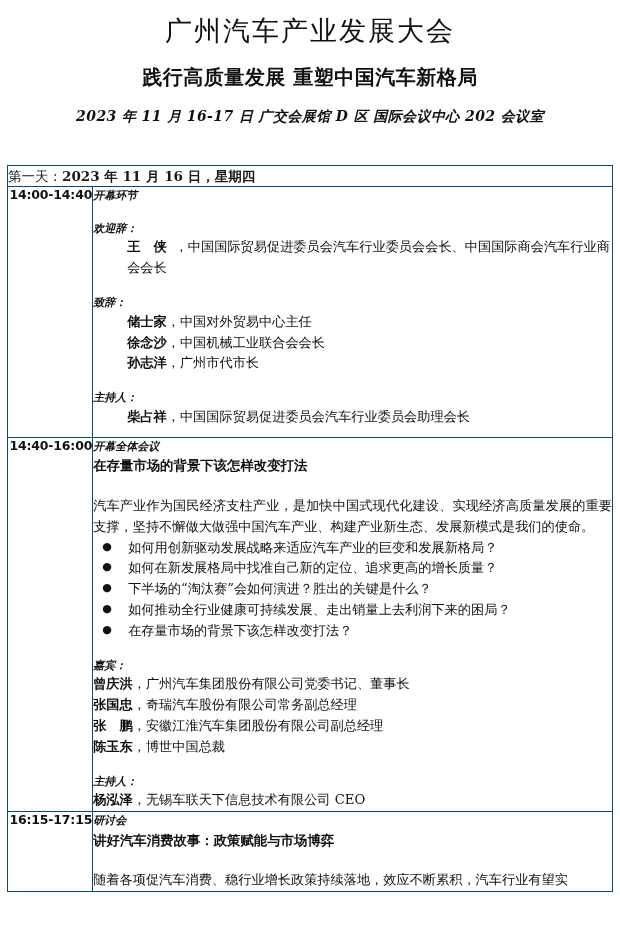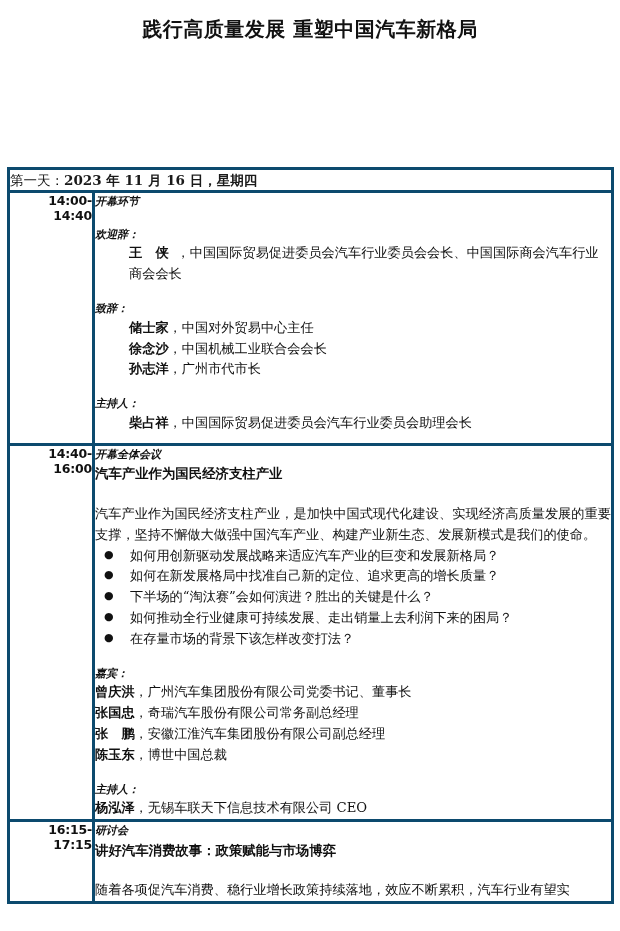--- a/index.html
+++ b/index.html
@@ -61,21 +61,21 @@
     left: 7px;
     top: 151px;
     width: 606px;
   }
   table.agenda {
     border-collapse: collapse;
     width: 606px;
     table-layout: fixed;
   }
   table.agenda td {
-    border: 3px solid #0c4a6e;
+    border: 1px solid #0c4a6e;
     vertical-align: top;
     padding: 0;
   }
   .col-time { width: 85px; }
   .col-body { width: 519px; }
 
   
   .day-cell {
     padding: 8px 10px 16px 10px;
     font-size: 13.5px;
@@ -167,21 +167,23 @@
   .tea-time {
     vertical-align: middle;
   }
 </style>
 </head>
 <body>
 
 <div class="page">
 
   <div class="doc-header">
+    <div class="main-title">广州汽车产业发展大会</div>
     <div class="sub-title">践行高质量发展  重塑中国汽车新格局</div>
+    <div class="date-line">2023 年 11 月 16-17 日  广交会展馆 D 区  国际会议中心 202 会议室</div>
   </div>
 
   <div class="agenda-wrap">
     <table class="agenda">
       <colgroup>
         <col class="col-time">
         <col class="col-body">
       </colgroup>
       <tbody>
 
@@ -207,21 +209,21 @@
             <div class="sec-ital">主持人：</div>
             <div class="person-line"><span class="pname">柴占祥</span><span>，中国国际贸易促进委员会汽车行业委员会助理会长</span></div>
             <div class="spacer-sm"></div>
           </td>
         </tr>
 
         <tr>
           <td class="time-cell">14:40-16:00</td>
           <td class="body-cell">
             <div class="sec-ital">开幕全体会议</div>
-            <div class="sec-bold">汽车产业作为国民经济支柱产业</div>
+            <div class="sec-bold">在存量市场的背景下该怎样改变打法</div>
             <div class="para">汽车产业作为国民经济支柱产业，是加快中国式现代化建设、实现经济高质量发展的重要支撑，坚持不懈做大做强中国汽车产业、构建产业新生态、发展新模式是我们的使命。</div>
             <ul class="qlist">
               <li><span class="bullet">●</span><span>如何用创新驱动发展战略来适应汽车产业的巨变和发展新格局？</span></li>
               <li><span class="bullet">●</span><span>如何在新发展格局中找准自己新的定位、追求更高的增长质量？</span></li>
               <li><span class="bullet">●</span><span>下半场的“淘汰赛”会如何演进？胜出的关键是什么？</span></li>
               <li><span class="bullet">●</span><span>如何推动全行业健康可持续发展、走出销量上去利润下来的困局？</span></li>
               <li><span class="bullet">●</span><span>在存量市场的背景下该怎样改变打法？</span></li>
             </ul>
             <div class="spacer"></div>
             <div class="sec-ital">嘉宾：</div>

